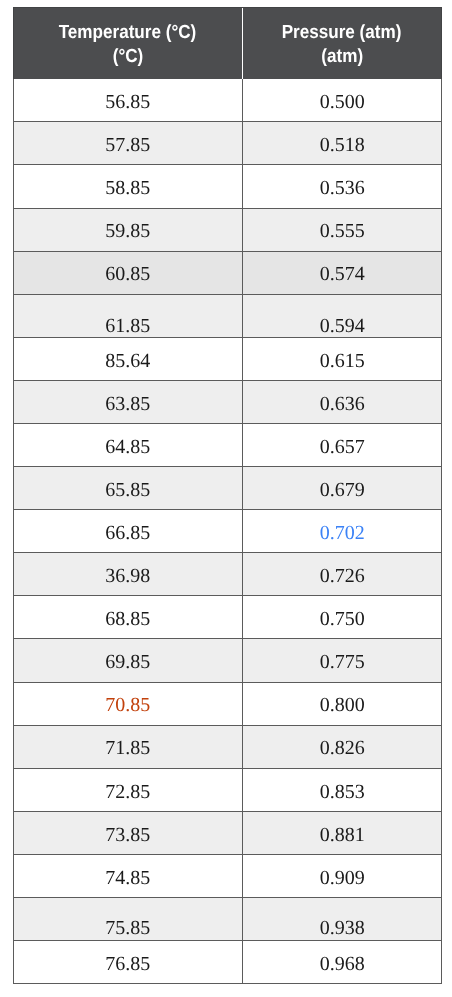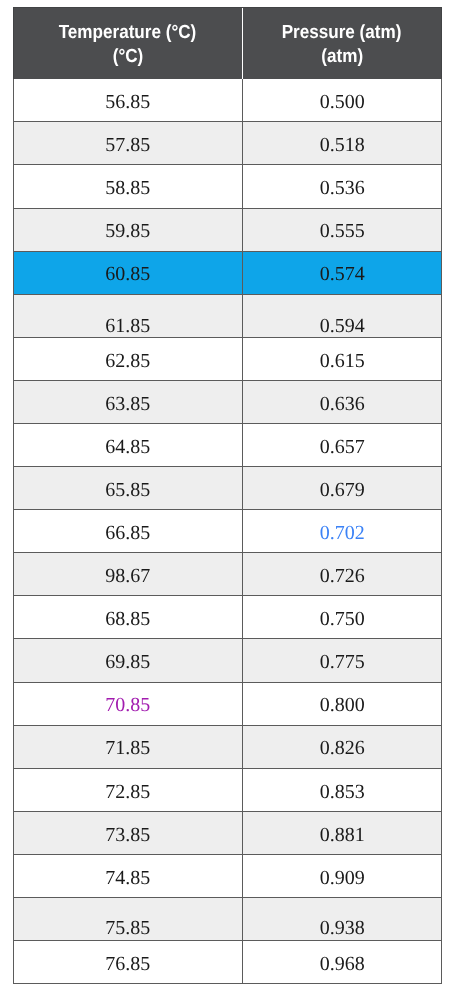--- a/index.html
+++ b/index.html
@@ -156,62 +156,62 @@
         <div class="cell c2" style="color: rgb(26, 26, 26);">0.518</div>
       </div>
       <div class="row" style="top: 86.1905px; height: 43.0952px; background: rgb(255, 255, 255);">
         <div class="cell c1" style="color: rgb(26, 26, 26);">58.85</div>
         <div class="cell c2" style="color: rgb(26, 26, 26);">0.536</div>
       </div>
       <div class="row alt" style="top: 129.286px; height: 43.0952px; background: rgb(238, 238, 238);">
         <div class="cell c1" style="color: rgb(26, 26, 26);">59.85</div>
         <div class="cell c2" style="color: rgb(26, 26, 26);">0.555</div>
       </div>
-      <div class="row" style="top: 172.381px; height: 43.0952px; background: #0ea5e9;">
+      <div class="row" style="top: 172.381px; height: 43.0952px; background: #e5e5e5;">
         <div class="cell c1" style="color: rgb(26, 26, 26);">60.85</div>
         <div class="cell c2" style="color: rgb(26, 26, 26);">0.574</div>
       </div>
       <div class="row alt" style="top: 215.476px; height: 60px; background: rgb(238, 238, 238);">
         <div class="cell c1" style="color: rgb(26, 26, 26);">61.85</div>
         <div class="cell c2" style="color: rgb(26, 26, 26);">0.594</div>
       </div>
       <div class="row" style="top: 258.571px; height: 43.0952px; background: rgb(255, 255, 255);">
-        <div class="cell c1" style="color: rgb(26, 26, 26);">62.85</div>
+        <div class="cell c1" style="color: rgb(26, 26, 26);">85.64</div>
         <div class="cell c2" style="color: rgb(26, 26, 26);">0.615</div>
       </div>
       <div class="row alt" style="top: 301.667px; height: 43.0952px; background: rgb(238, 238, 238);">
         <div class="cell c1" style="color: rgb(26, 26, 26);">63.85</div>
         <div class="cell c2" style="color: rgb(26, 26, 26);">0.636</div>
       </div>
       <div class="row" style="top: 344.762px; height: 43.0952px; background: rgb(255, 255, 255);">
         <div class="cell c1" style="color: rgb(26, 26, 26);">64.85</div>
         <div class="cell c2" style="color: rgb(26, 26, 26);">0.657</div>
       </div>
       <div class="row alt" style="top: 387.857px; height: 43.0952px; background: rgb(238, 238, 238);">
         <div class="cell c1" style="color: rgb(26, 26, 26);">65.85</div>
         <div class="cell c2" style="color: rgb(26, 26, 26);">0.679</div>
       </div>
       <div class="row" style="top: 430.952px; height: 43.0952px; background: rgb(255, 255, 255);">
         <div class="cell c1" style="color: rgb(26, 26, 26);">66.85</div>
         <div class="cell c2" style="color: #3b82f6;">0.702</div>
       </div>
       <div class="row alt" style="top: 474.048px; height: 43.0952px; background: rgb(238, 238, 238);">
-        <div class="cell c1" style="color: rgb(26, 26, 26);">98.67</div>
+        <div class="cell c1" style="color: rgb(26, 26, 26);">36.98</div>
         <div class="cell c2" style="color: rgb(26, 26, 26);">0.726</div>
       </div>
       <div class="row" style="top: 517.143px; height: 43.0952px; background: rgb(255, 255, 255);">
         <div class="cell c1" style="color: rgb(26, 26, 26);">68.85</div>
         <div class="cell c2" style="color: rgb(26, 26, 26);">0.750</div>
       </div>
       <div class="row alt" style="top: 560.238px; height: 43.0952px; background: rgb(238, 238, 238);">
         <div class="cell c1" style="color: rgb(26, 26, 26);">69.85</div>
         <div class="cell c2" style="color: rgb(26, 26, 26);">0.775</div>
       </div>
       <div class="row" style="top: 603.333px; height: 43.0952px; background: rgb(255, 255, 255);">
-        <div class="cell c1" style="color: #a21caf; text-align: center;">70.85</div>
+        <div class="cell c1" style="color: #c2410c; text-align: center;">70.85</div>
         <div class="cell c2" style="color: rgb(26, 26, 26);">0.800</div>
       </div>
       <div class="row alt" style="top: 646.429px; height: 43.0952px; background: rgb(238, 238, 238);">
         <div class="cell c1" style="color: rgb(26, 26, 26);">71.85</div>
         <div class="cell c2" style="color: rgb(26, 26, 26);">0.826</div>
       </div>
       <div class="row" style="top: 689.524px; height: 43.0952px; background: rgb(255, 255, 255);">
         <div class="cell c1" style="color: rgb(26, 26, 26);">72.85</div>
         <div class="cell c2" style="color: rgb(26, 26, 26);">0.853</div>
       </div>

